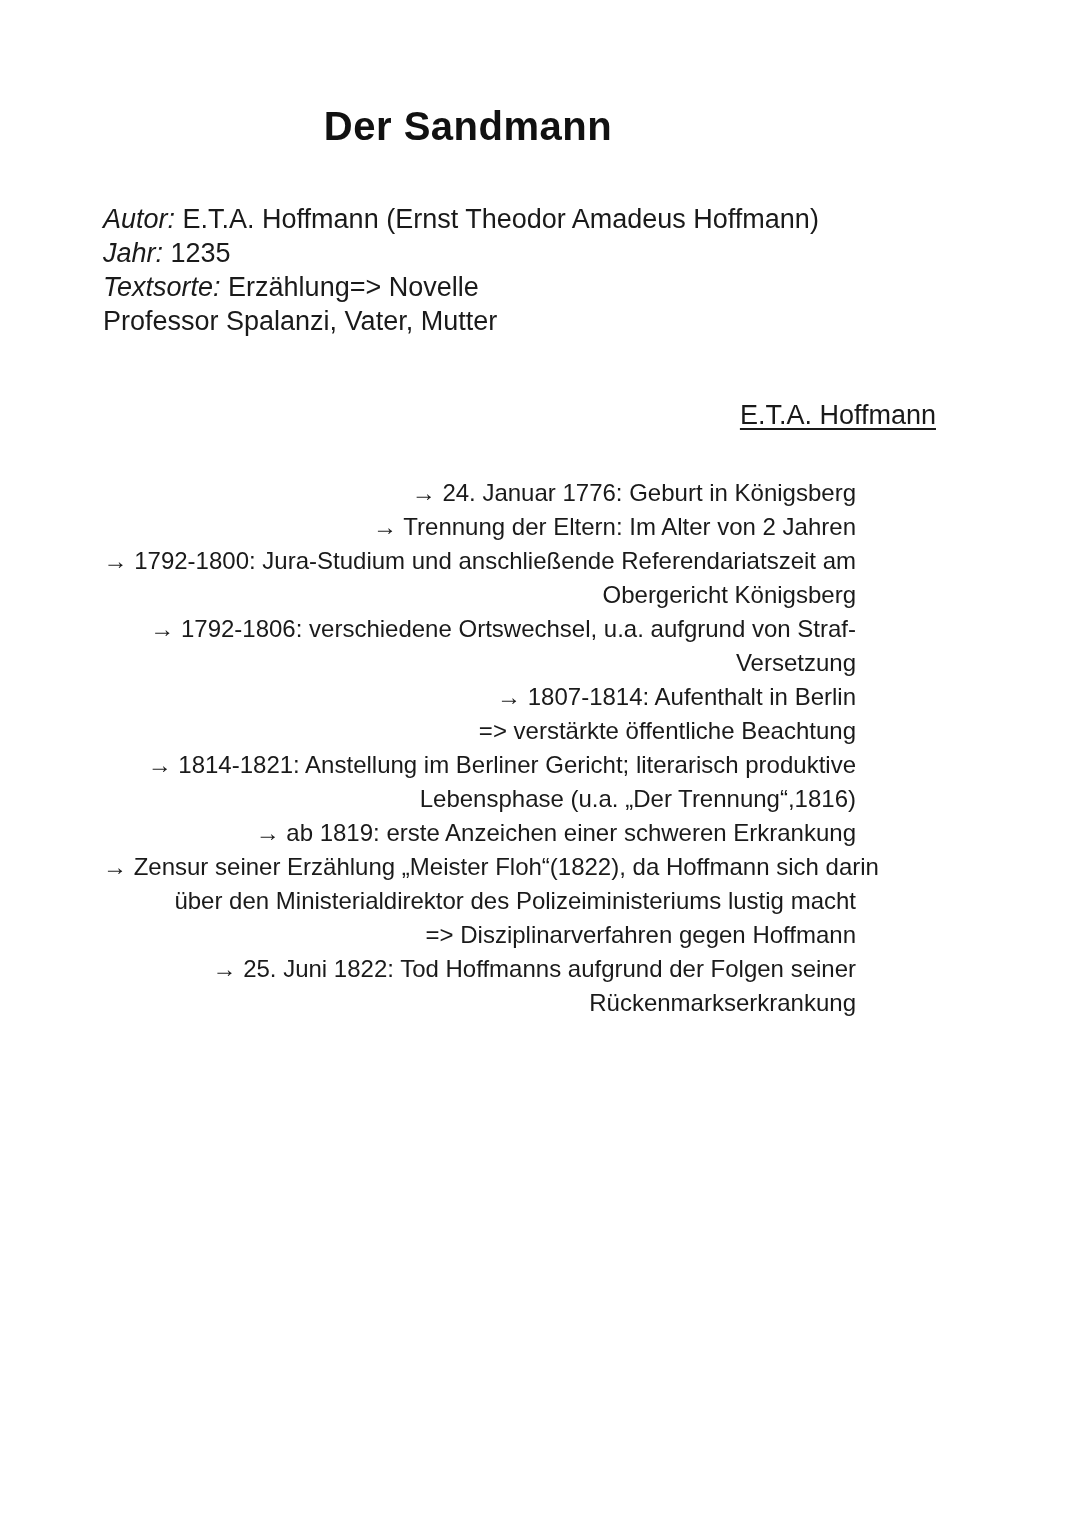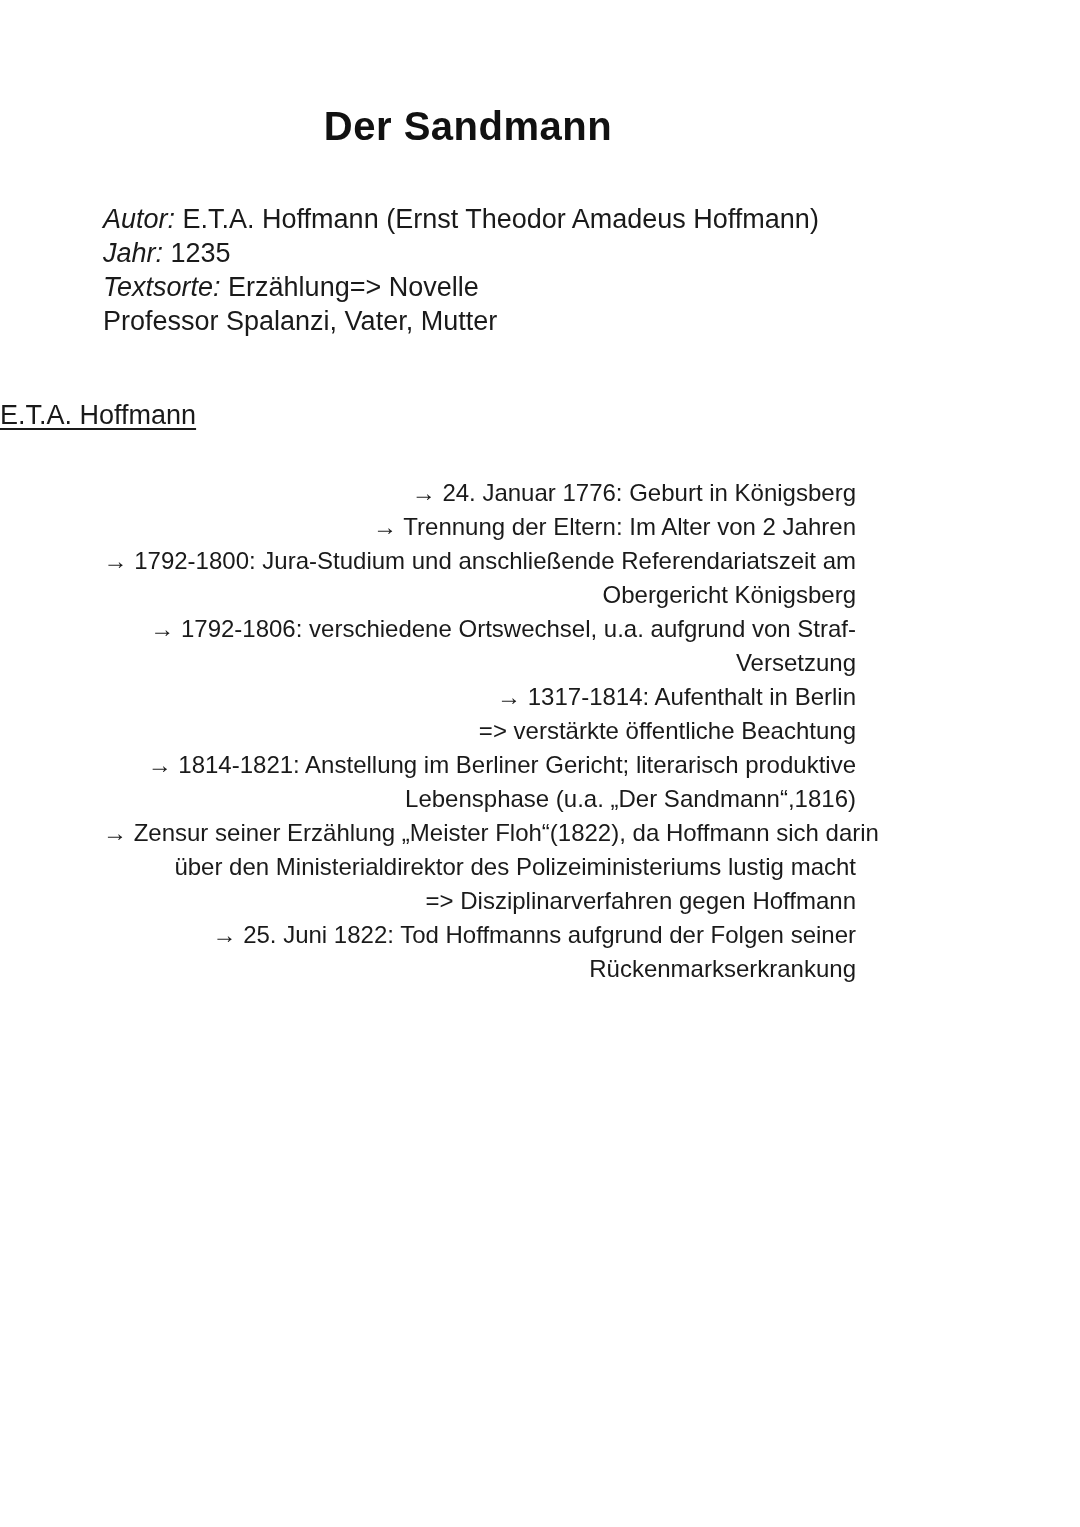--- a/index.html
+++ b/index.html
@@ -32,21 +32,21 @@
     line-height: 34px;
   }
   .meta-line {
     white-space: nowrap;
   }
   .meta-label {
     font-style: italic;
   }
   .section-heading {
     margin: 60px 0 0 0;
-    text-align: left;
+    text-align: right;
     font-size: 27px;
     line-height: 34px;
     font-weight: 400;
     text-decoration: underline;
     text-underline-offset: 4px;
     color: #1a1a1a;
   }
   .bio-list {
     margin: 44px 80px 0 103px;
     font-size: 24px;
@@ -88,24 +88,25 @@
 
   <h2 class="section-heading">E.T.A. Hoffmann</h2>
 
   <div class="bio-list">
     <div class="bio-line">→ 24. Januar 1776: Geburt in Königsberg</div>
     <div class="bio-line">→ Trennung der Eltern: Im Alter von 2 Jahren</div>
     <div class="bio-line">→ 1792-1800: Jura-Studium und anschließende Referendariatszeit am</div>
     <div class="bio-line">Obergericht Königsberg</div>
     <div class="bio-line">→ 1792-1806: verschiedene Ortswechsel, u.a. aufgrund von Straf-</div>
     <div class="bio-line">Versetzung</div>
-    <div class="bio-line">→ 1317-1814: Aufenthalt in Berlin</div>
+    <div class="bio-line">→ 1807-1814: Aufenthalt in Berlin</div>
     <div class="bio-line sub-deep">=&gt; verstärkte öffentliche Beachtung</div>
     <div class="bio-line">→ 1814-1821: Anstellung im Berliner Gericht; literarisch produktive</div>
-    <div class="bio-line">Lebensphase (u.a. „Der Sandmann“,1816)</div>
+    <div class="bio-line">Lebensphase (u.a. „Der Trennung“,1816)</div>
+    <div class="bio-line">→ ab 1819: erste Anzeichen einer schweren Erkrankung</div>
     <div class="bio-line">→ Zensur seiner Erzählung „Meister Floh“(1822), da Hoffmann sich darin</div>
     <div class="bio-line">über den Ministerialdirektor des Polizeiministeriums lustig macht</div>
     <div class="bio-line sub-shallow">=&gt; Disziplinarverfahren gegen Hoffmann</div>
     <div class="bio-line">→ 25. Juni 1822: Tod Hoffmanns aufgrund der Folgen seiner</div>
     <div class="bio-line">Rückenmarkserkrankung</div>
   </div>
 
 </div>
 
 </body></html>

